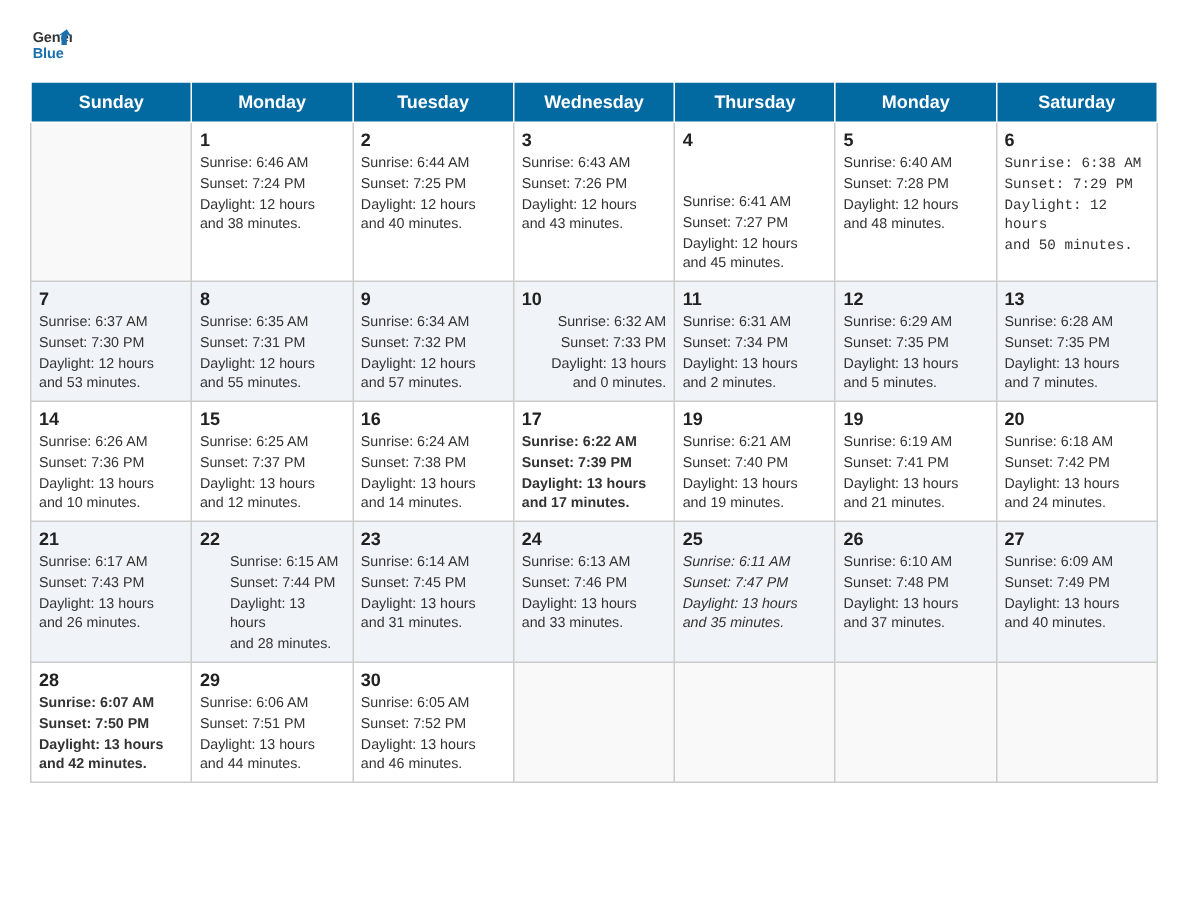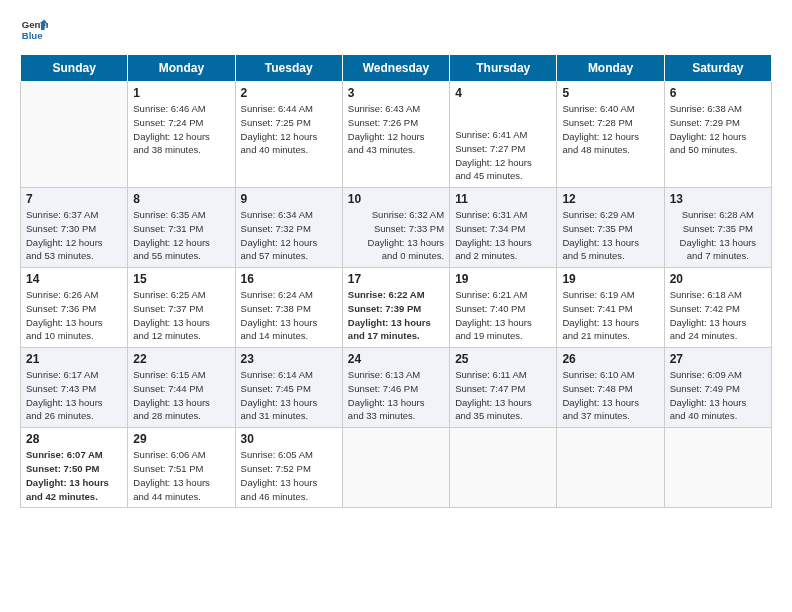--- a/index.html
+++ b/index.html
@@ -142,21 +142,21 @@
         </td>
         <td>
           <span class="day-num">5</span>
           <div class="day-info" style="white-space: pre-line;">Sunrise: 6:40 AM
 Sunset: 7:28 PM
 Daylight: 12 hours
 and 48 minutes.</div>
         </td>
         <td>
           <span class="day-num">6</span>
-          <div class="day-info" style="white-space: pre-line;">Sunrise: 6:38 AM
+          <div class="day-info" style="white-space: pre-line; font-family: Liberation Mono, monospace;">Sunrise: 6:38 AM
 Sunset: 7:29 PM
 Daylight: 12 hours
 and 50 minutes.</div>
         </td>
       </tr>
       <tr class="row-alt">
         <td>
           <span class="day-num">7</span>
           <div class="day-info" style="white-space: pre-line;">Sunrise: 6:37 AM
 Sunset: 7:30 PM
@@ -193,21 +193,21 @@
         </td>
         <td>
           <span class="day-num">12</span>
           <div class="day-info" style="white-space: pre-line;">Sunrise: 6:29 AM
 Sunset: 7:35 PM
 Daylight: 13 hours
 and 5 minutes.</div>
         </td>
         <td>
           <span class="day-num">13</span>
-          <div class="day-info" style="white-space: pre-line; text-align: center;">Sunrise: 6:28 AM
+          <div class="day-info" style="white-space: pre-line;">Sunrise: 6:28 AM
 Sunset: 7:35 PM
 Daylight: 13 hours
 and 7 minutes.</div>
         </td>
       </tr>
       <tr>
         <td>
           <span class="day-num">14</span>
           <div class="day-info" style="white-space: pre-line;">Sunrise: 6:26 AM
 Sunset: 7:36 PM
@@ -260,42 +260,42 @@
       <tr class="row-alt">
         <td>
           <span class="day-num">21</span>
           <div class="day-info" style="white-space: pre-line;">Sunrise: 6:17 AM
 Sunset: 7:43 PM
 Daylight: 13 hours
 and 26 minutes.</div>
         </td>
         <td>
           <span class="day-num">22</span>
-          <div class="day-info" style="white-space: pre-line;">Sunrise: 6:15 AM
+          <div class="day-info" style="white-space: pre-line; margin-left: 20px;">Sunrise: 6:15 AM
 Sunset: 7:44 PM
 Daylight: 13 hours
 and 28 minutes.</div>
         </td>
         <td>
           <span class="day-num">23</span>
           <div class="day-info" style="white-space: pre-line;">Sunrise: 6:14 AM
 Sunset: 7:45 PM
 Daylight: 13 hours
 and 31 minutes.</div>
         </td>
         <td>
           <span class="day-num">24</span>
           <div class="day-info" style="white-space: pre-line;">Sunrise: 6:13 AM
 Sunset: 7:46 PM
 Daylight: 13 hours
 and 33 minutes.</div>
         </td>
         <td>
           <span class="day-num">25</span>
-          <div class="day-info" style="white-space: pre-line;">Sunrise: 6:11 AM
+          <div class="day-info" style="white-space: pre-line; font-style: italic;">Sunrise: 6:11 AM
 Sunset: 7:47 PM
 Daylight: 13 hours
 and 35 minutes.</div>
         </td>
         <td>
           <span class="day-num">26</span>
           <div class="day-info" style="white-space: pre-line;">Sunrise: 6:10 AM
 Sunset: 7:48 PM
 Daylight: 13 hours
 and 37 minutes.</div>

